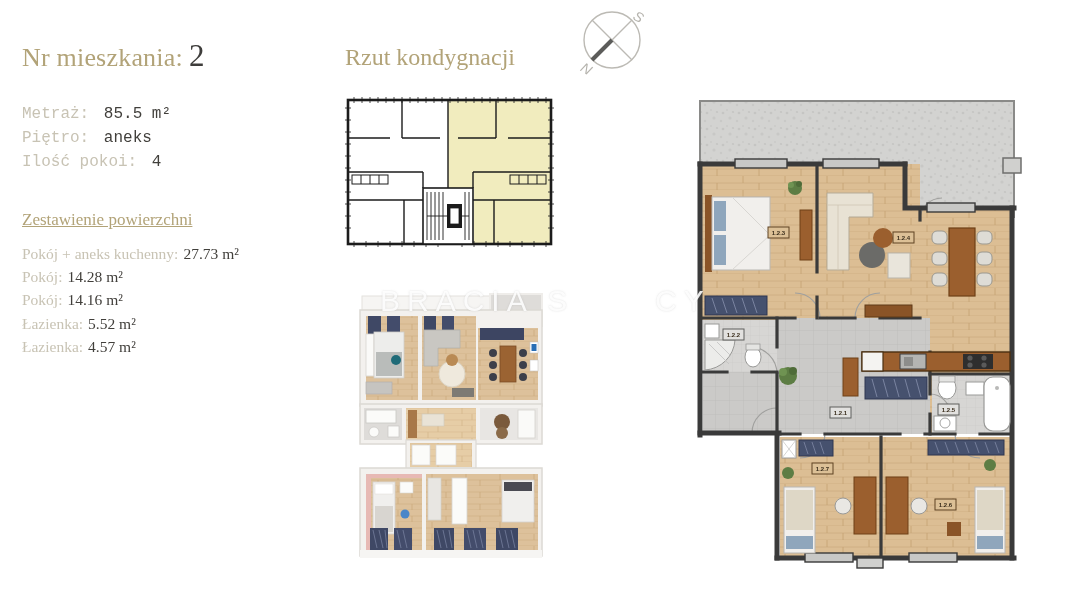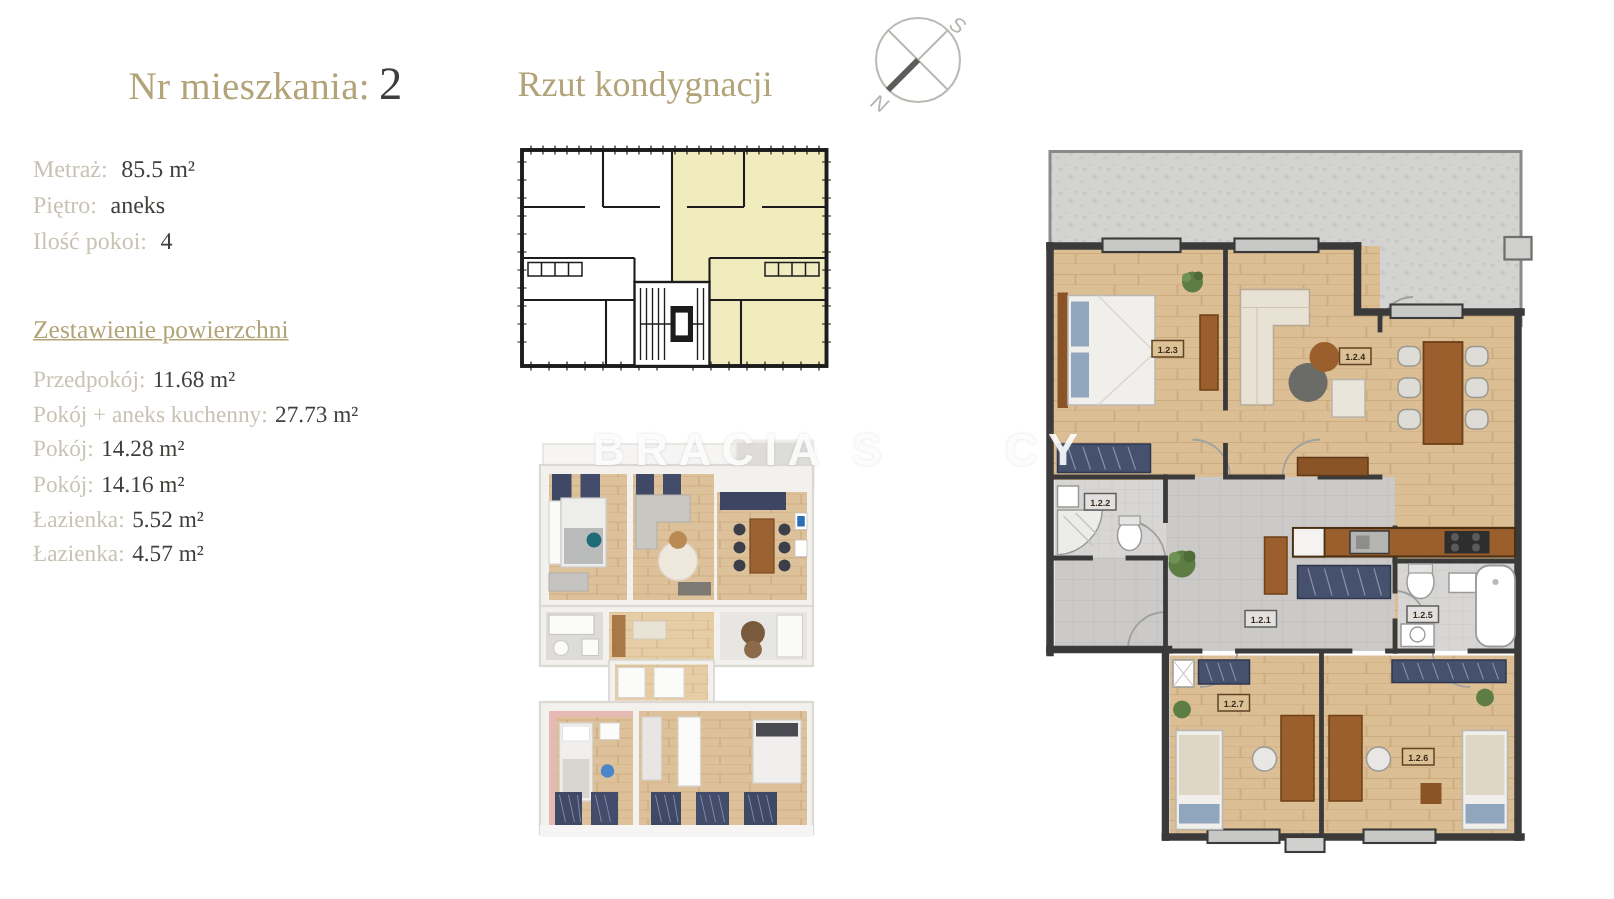--- a/index.html
+++ b/index.html
@@ -2,45 +2,45 @@
 <html><head>
 <meta charset="utf-8">
 <style>
   html,body{margin:0;padding:0;}
   body{
     width:1076px;height:599px;position:relative;background:#ffffff;
     font-family:"Liberation Serif", serif;overflow:hidden;
   }
   
   .info-panel{position:absolute;left:22px;top:38px;width:310px;}
-  .info-title{font-size:26px;color:#b2a378;letter-spacing:.2px;text-align:center;}
+  .info-title{font-size:26px;color:#b2a378;letter-spacing:.2px;}
   .info-title .apt-number{font-size:31px;color:#3e3d3b;margin-left:6px;}
-  .detail-list{margin-top:28px;}
+  .detail-list{margin-top:28px;font-family:Liberation Mono, monospace;}
   .detail-row{font-size:16px;line-height:24px;}
   .detail-row .lbl{color:#c8c3b4;}
   .detail-row .val{color:#413f3b;margin-left:5px;}
   .areas-heading{margin-top:36px;font-size:17px;color:#b2a378;text-decoration:underline;}
   .room-list{margin-top:12px;}
   .room-row{font-size:15.5px;line-height:23.2px;}
   .room-row .lbl{color:#c8c3b4;}
   .room-row .val{color:#413f3b;margin-left:5px;}
   
   .floor-heading{position:absolute;left:345px;top:44px;font-size:24px;color:#b2a378;}
   
   .outline-plan{position:absolute;left:344px;top:96px;}
   .compass{position:absolute;left:577px;top:3px;}
   .plan3d{position:absolute;left:352px;top:282px;}
   .plan2d{position:absolute;left:687px;top:92px;}
   
   .watermark{
     position:absolute;top:284px;font-family:"Liberation Sans",sans-serif;
-    font-size:30px;font-weight:700;letter-spacing:7px;
+    font-size:30px;font-weight:400;letter-spacing:7px;
     color:rgba(255,255,255,0.88);
     text-shadow:0 0 2px rgba(160,160,160,0.35);
-    z-index:30;pointer-events:none;margin-left:15px;
+    z-index:30;pointer-events:none;
   }
   .watermark.wm-left{left:380px;}
   .watermark.wm-right{left:655px;}
   svg text{font-family:"Liberation Sans",sans-serif;}
 </style>
 </head>
 <body>
 
 <div class="info-panel">
   <div class="info-title">
@@ -55,21 +55,20 @@
       <span class="lbl">Piętro:</span>
       <span class="val">aneks</span>
     </div>
     <div class="detail-row">
       <span class="lbl">Ilość pokoi:</span>
       <span class="val">4</span>
     </div>
   </div>
   <div class="areas-heading">Zestawienie powierzchni</div>
   <div class="room-list">
-    <div class="room-row"><span class="lbl">Przedpokój:</span><span class="val">11.68 m²</span></div>
     <div class="room-row"><span class="lbl">Pokój + aneks kuchenny:</span><span class="val">27.73 m²</span></div>
     <div class="room-row"><span class="lbl">Pokój:</span><span class="val">14.28 m²</span></div>
     <div class="room-row"><span class="lbl">Pokój:</span><span class="val">14.16 m²</span></div>
     <div class="room-row"><span class="lbl">Łazienka:</span><span class="val">5.52 m²</span></div>
     <div class="room-row"><span class="lbl">Łazienka:</span><span class="val">4.57 m²</span></div>
   </div>
 </div>
 
 <div class="floor-heading">Rzut kondygnacji</div>
 

